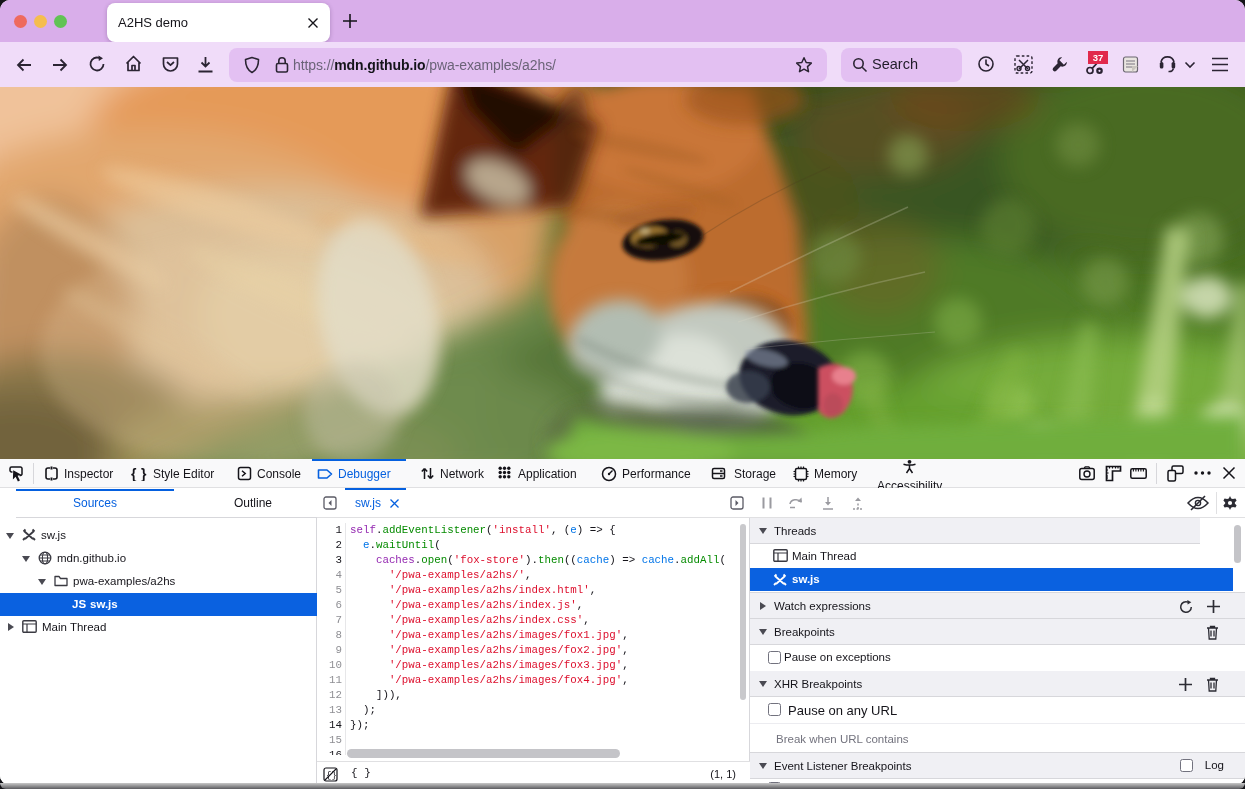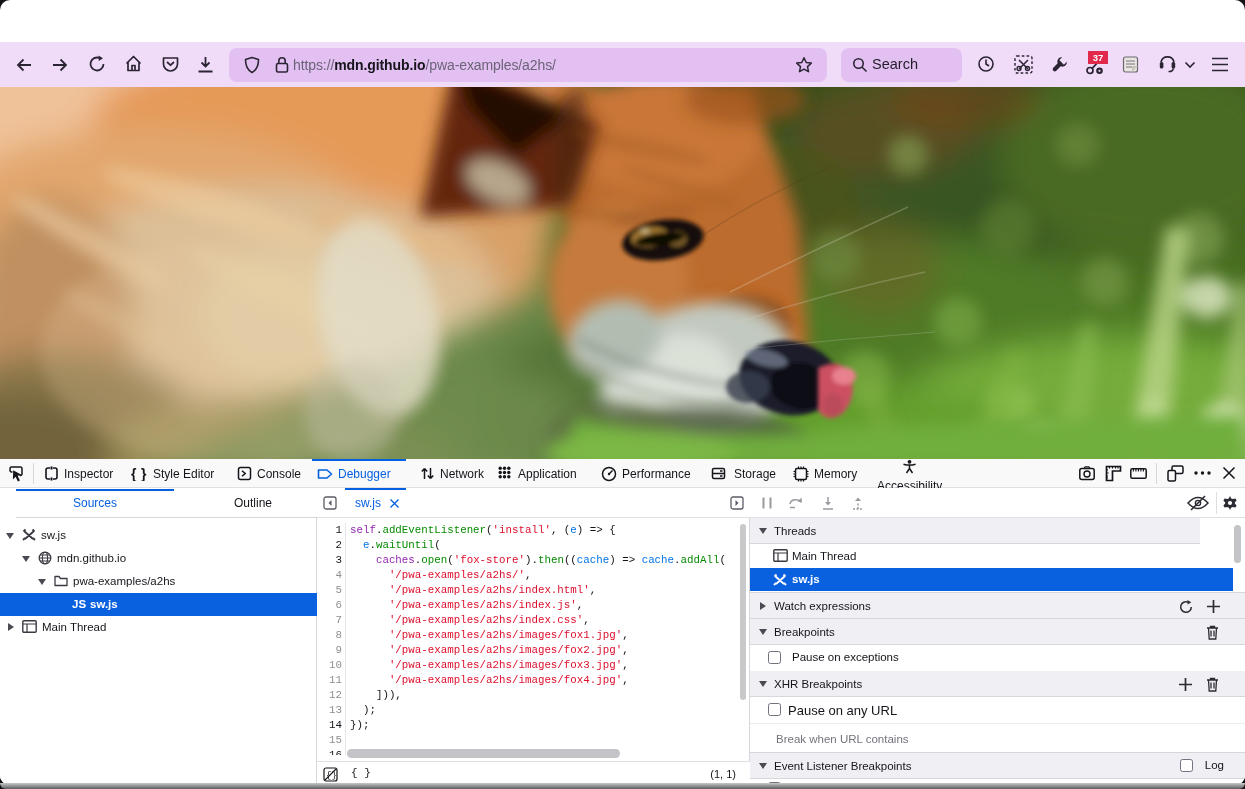--- a/index.html
+++ b/index.html
@@ -45,20 +45,34 @@
   .caret.right { border-top:4.5px solid transparent; border-bottom:4.5px solid transparent;
     border-left:6px solid #4a4a52; }
   .cbox { display:inline-block; width:13px; height:13px; border:1.5px solid #72727e;
     border-radius:2.5px; background:#fff; }
   .mono { font-family:"Liberation Mono", monospace; }
 </style>
 </head>
 <body>
 <div id="win">
 
+  <div id="titlebar">
+    <div class="tl" style="left:14px; background:#ee6a5e;"></div>
+    <div class="tl" style="left:34px; background:#f5bd4f;"></div>
+    <div class="tl" style="left:54px; background:#61c354;"></div>
+    <div id="tab">
+      <span class="title">A2HS demo</span>
+      <svg style="position:absolute;left:199px;top:13px" width="14" height="14" viewBox="0 0 14 14">
+          <path d="M2.5 2.5 L11.5 11.5 M11.5 2.5 L2.5 11.5" stroke="#15141a" stroke-width="1.4"></path>
+        </svg>
+    </div>
+    <svg style="position:absolute;left:342px;top:13px" width="16" height="16" viewBox="0 0 16 16">
+        <path d="M8 1 V15 M1 8 H15" stroke="#15141a" stroke-width="1.6"></path>
+      </svg>
+  </div>
 
   <div id="toolbar">
 
     <svg class="ticon" style="left:14px;top:13px" width="20" height="20" viewBox="0 0 20 20">
         <path d="M17 10 H4 M9.5 4.5 L4 10 L9.5 15.5" stroke="#2b2433" stroke-width="1.8" fill="none"></path>
       </svg>
 
     <svg class="ticon" style="left:50px;top:13px" width="20" height="20" viewBox="0 0 20 20">
         <path d="M3 10 H16 M10.5 4.5 L16 10 L10.5 15.5" stroke="#2b2433" stroke-width="1.8" fill="none"></path>
       </svg>
@@ -621,21 +635,21 @@
 
       <div class="hdr" style="position:absolute;left:0;top:131px;width:495px;height:26px;">
         <span class="caret down" style="margin-left:9px;"></span>
         <span style="margin-left:7px;">Breakpoints</span>
         <svg style="position:absolute;right:26px;top:6px" width="13" height="15" viewBox="0 0 13 15">
             <path d="M1 3 H12 M4.5 3 V1.5 H8.5 V3 M2.5 3 L3.2 14 H9.8 L10.5 3 M5 5.5 V11.5 M8 5.5 V11.5" stroke="#2b2b33" stroke-width="1.3" fill="none"></path>
           </svg>
       </div>
       <div style="position:absolute;left:0;top:157px;width:495px;height:26px;background:#fff;">
         <span class="cbox" style="position:absolute;left:18px;top:6px;"></span>
-        <span style="position:absolute;left:42px;top:6px;font-size:11.5px;">Pause on exceptions</span>
+        <span style="position:absolute;left:34px;top:6px;font-size:11.5px;">Pause on exceptions</span>
       </div>
 
       <div class="hdr" style="position:absolute;left:0;top:183px;width:495px;height:26px;">
         <span class="caret down" style="margin-left:9px;"></span>
         <span style="margin-left:7px;">XHR Breakpoints</span>
         <svg style="position:absolute;right:52px;top:6px" width="15" height="15" viewBox="0 0 15 15">
             <path d="M7.5 1 V14 M1 7.5 H14" stroke="#2b2b33" stroke-width="1.7"></path>
           </svg>
         <svg style="position:absolute;right:26px;top:6px" width="13" height="15" viewBox="0 0 13 15">
             <path d="M1 3 H12 M4.5 3 V1.5 H8.5 V3 M2.5 3 L3.2 14 H9.8 L10.5 3 M5 5.5 V11.5 M8 5.5 V11.5" stroke="#2b2b33" stroke-width="1.3" fill="none"></path>

